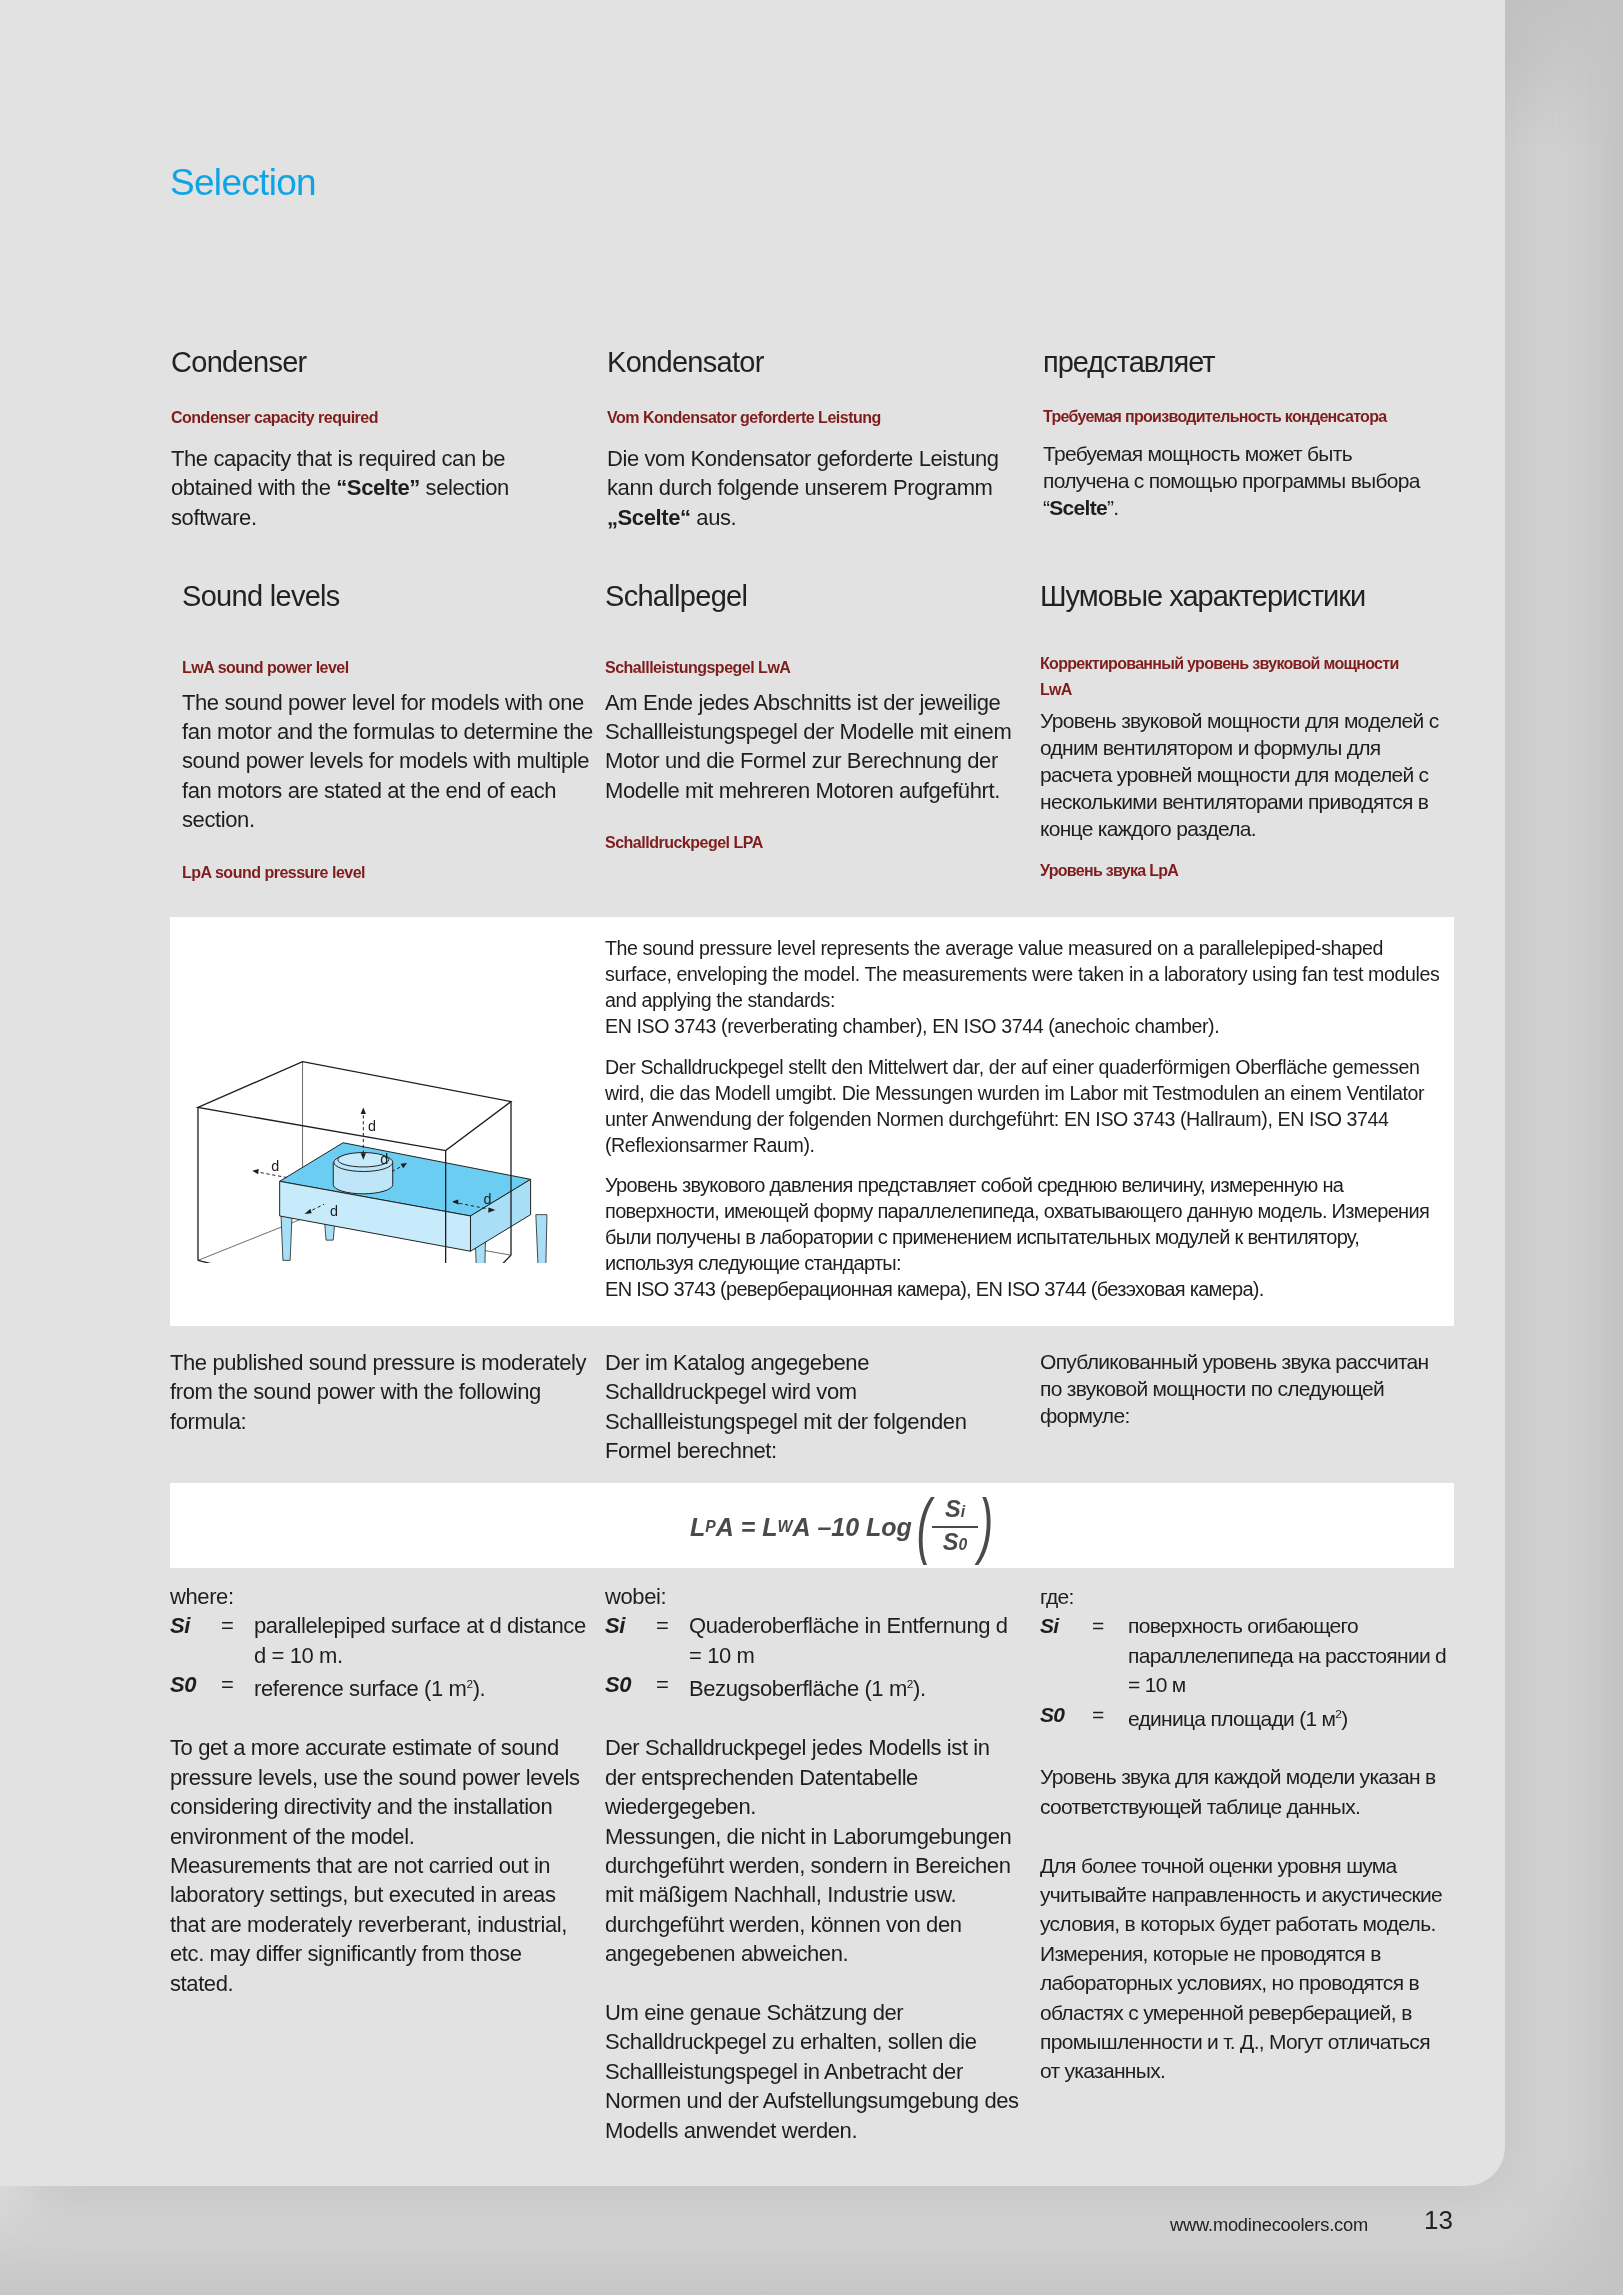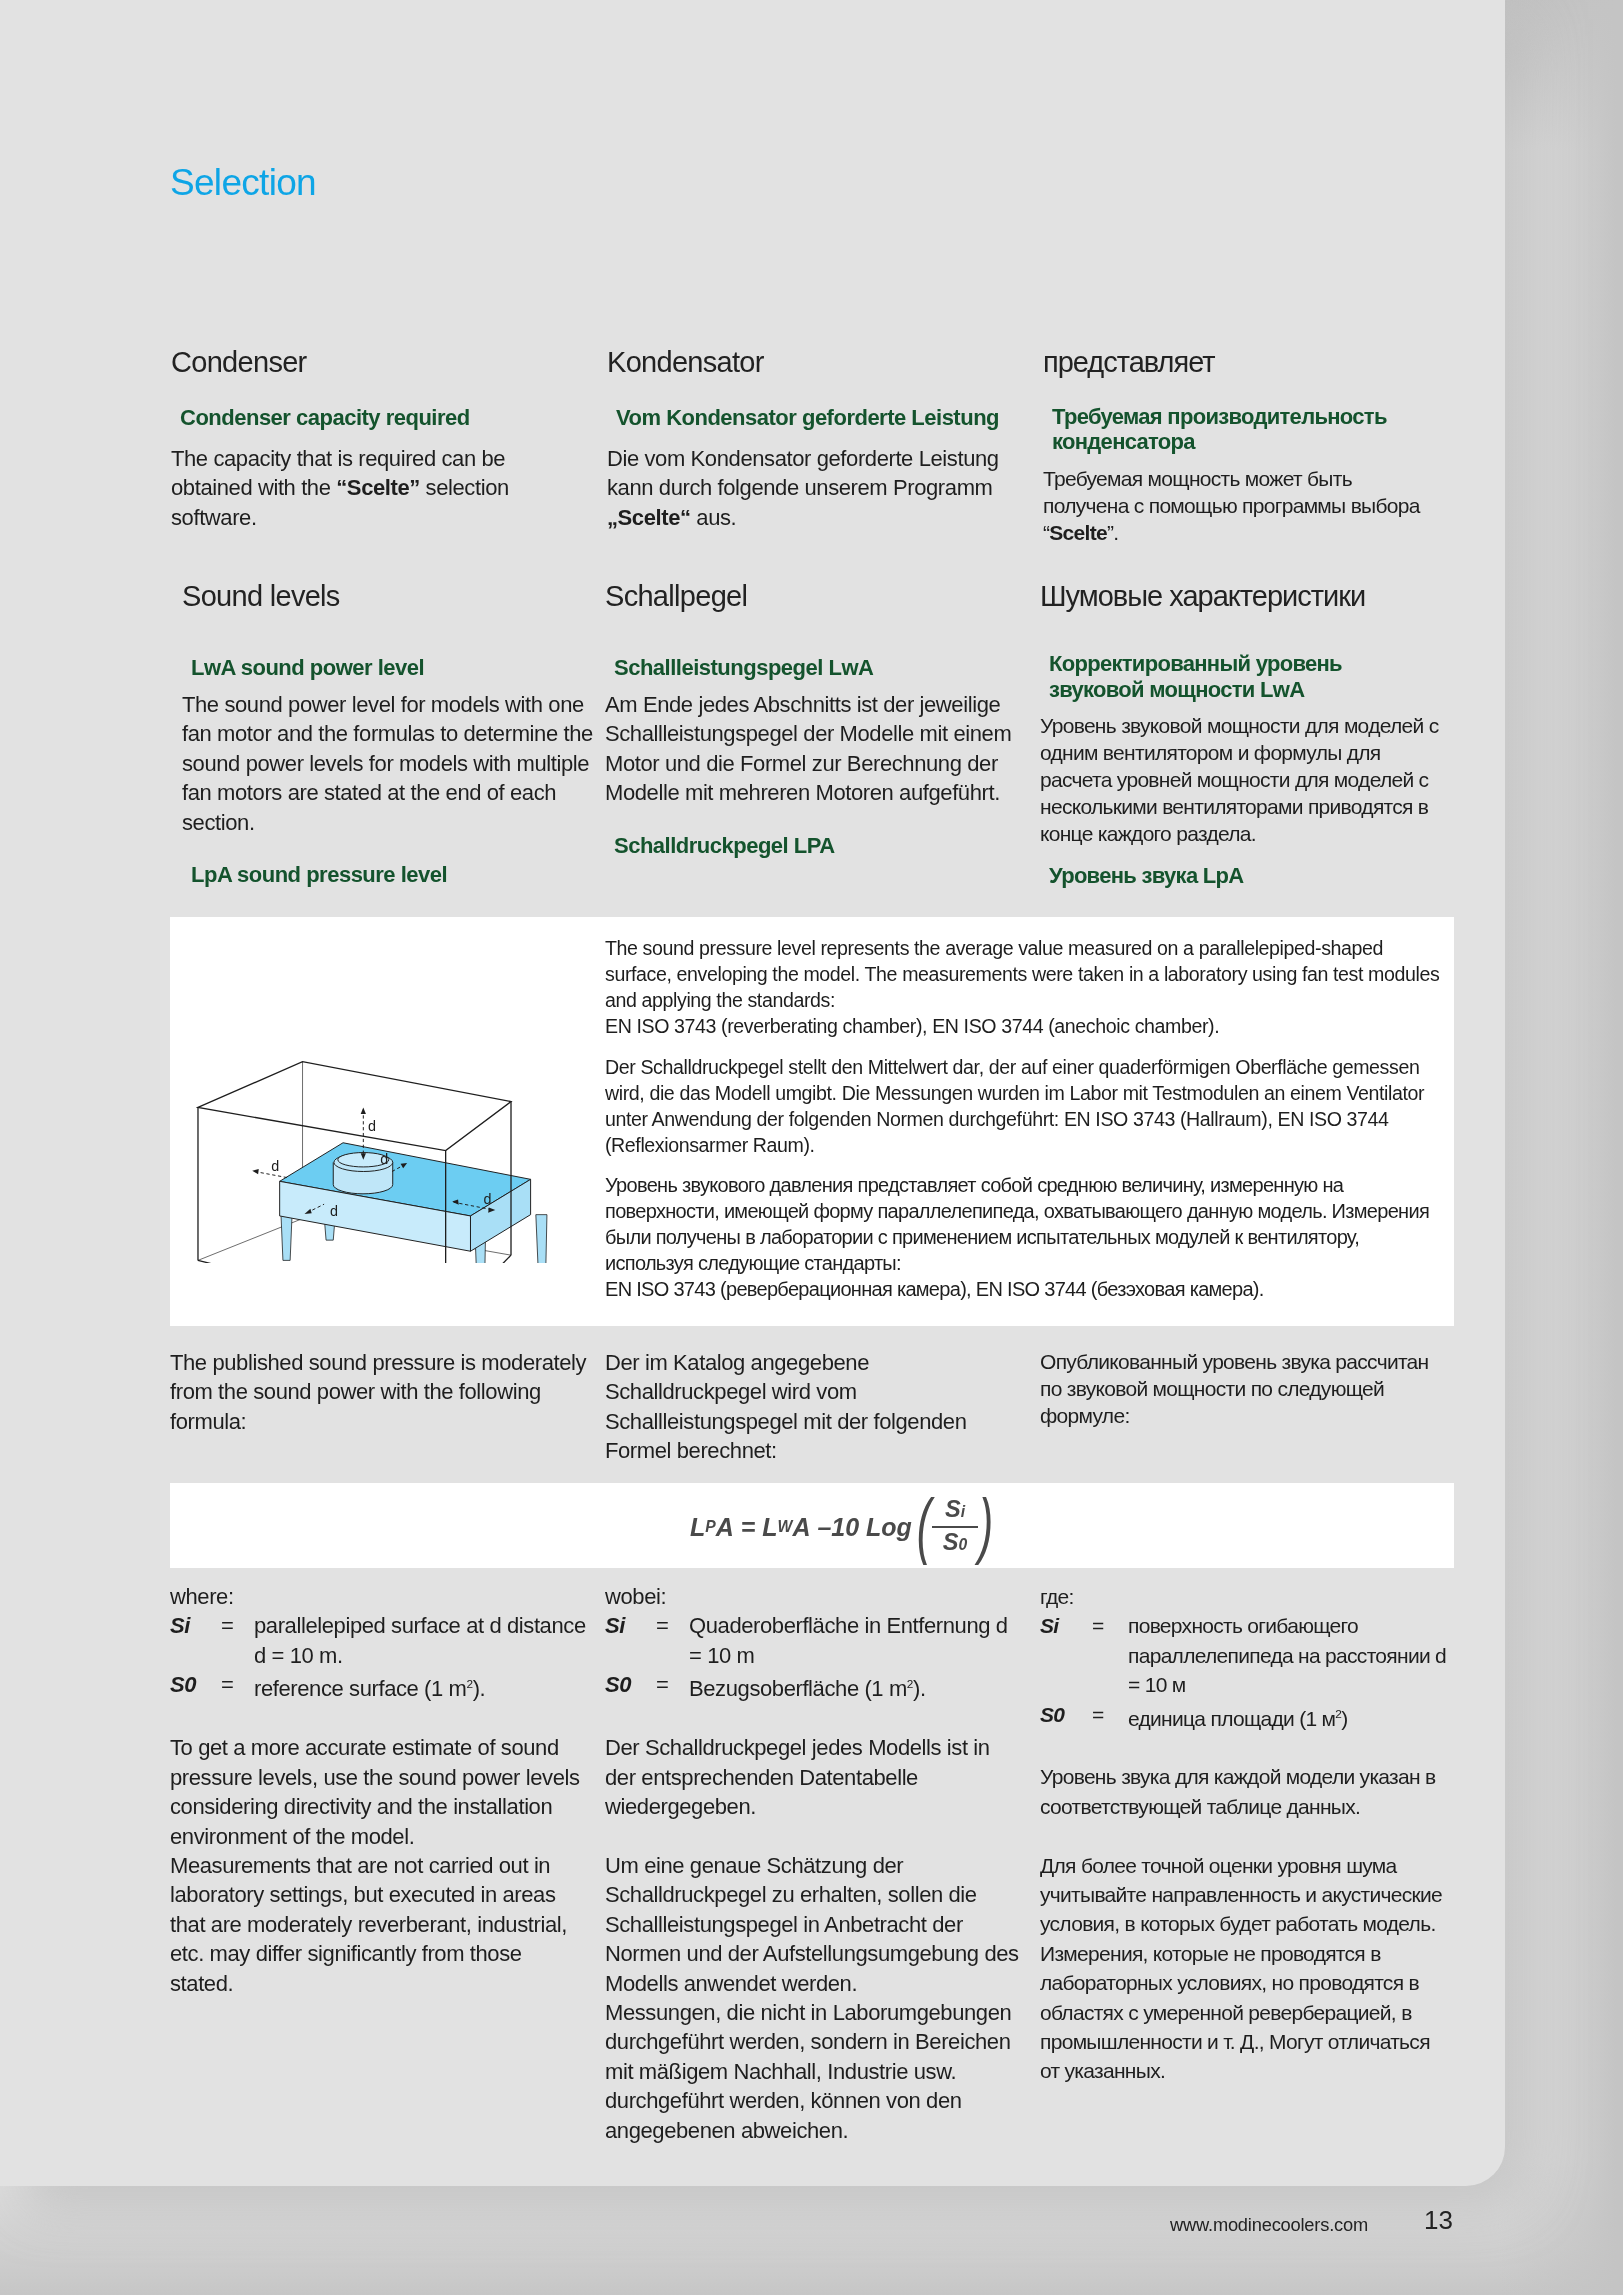--- a/index.html
+++ b/index.html
@@ -24,21 +24,21 @@
   .abs { position: absolute; }
   .title {
     left: 170px; top: 162px; font-size: 37px; color: #0ea5e6; font-weight: normal;
     letter-spacing: -0.7px;
   }
   .col { position: absolute; width: 419px; }
   .c1 { left: 171px; }
   .c2 { left: 607px; }
   .c3 { left: 1043px; }
   .h2 { font-size: 29px; font-weight: normal; letter-spacing: -0.7px; margin: 0; color: #222; }
-  .h3 { font-size: 22px; font-weight: bold; letter-spacing: -0.5px; margin: 9px; line-height: 26px; color: #14532d;}
+  .h3 { font-size: 16px; font-weight: bold; letter-spacing: -0.5px; margin: 0; line-height: 26px; color: #7f1d1d;}
   .p { font-size: 22px; line-height: 29.4px; letter-spacing: -0.4px; margin: 0; color: #1e1e1e; }
   .p.ru { font-size: 21px; line-height: 27px; letter-spacing: -0.7px; }
   .h3.ru { letter-spacing: -0.7px; }
   b { font-weight: bold; }
 
   .panel {
     position: absolute; left: 170px; top: 917px; width: 1284px; height: 409px; background: #ffffff;
   }
   .panel-text { position: absolute; left: 435px; width: 844px; }
   .pt { font-size: 19.6px; line-height: 26px; letter-spacing: -0.4px; margin: 0; color: #1e1e1e; }
@@ -227,22 +227,22 @@
   <p class="p">wobei:</p>
   <div class="deflist p">
     <span class="sym">Si</span>
     <span>=</span>
     <span>Quaderoberfläche in Entfernung d = 10 m</span>
     <span class="sym">S0</span>
     <span>=</span>
     <span><span>Bezugsoberfläche (1 m</span><sup style="font-size:11.8px;">2</sup><span>).</span></span>
   </div>
   <p class="p" style="margin-top:29.4px;">Der Schalldruckpegel jedes Modells ist in der entsprechenden Datentabelle wiedergegeben.</p>
+  <p class="p">Messungen, die nicht in Laborumgebungen durchgeführt werden, sondern in Bereichen mit mäßigem Nachhall, Industrie usw. durchgeführt werden, können von den angegebenen abweichen.</p>
   <p class="p" style="margin-top:29.4px;">Um eine genaue Schätzung der Schalldruckpegel zu erhalten, sollen die Schallleistungspegel in Anbetracht der Normen und der Aufstellungsumgebung des Modells anwendet werden.</p>
-  <p class="p">Messungen, die nicht in Laborumgebungen durchgeführt werden, sondern in Bereichen mit mäßigem Nachhall, Industrie usw. durchgeführt werden, können von den angegebenen abweichen.</p>
 </div>
 
 <div class="col c3" style="top:1582px; left:1040px; width:412px;">
   <p class="p ru" style="line-height:29.4px;">где:</p>
   <div class="deflist p ru" style="grid-template-columns:52px 36px 1fr; line-height:29.4px;">
     <span class="sym">Si</span>
     <span>=</span>
     <span>поверхность огибающего параллелепипеда на расстоянии d = 10 м</span>
     <span class="sym">S0</span>
     <span>=</span>

